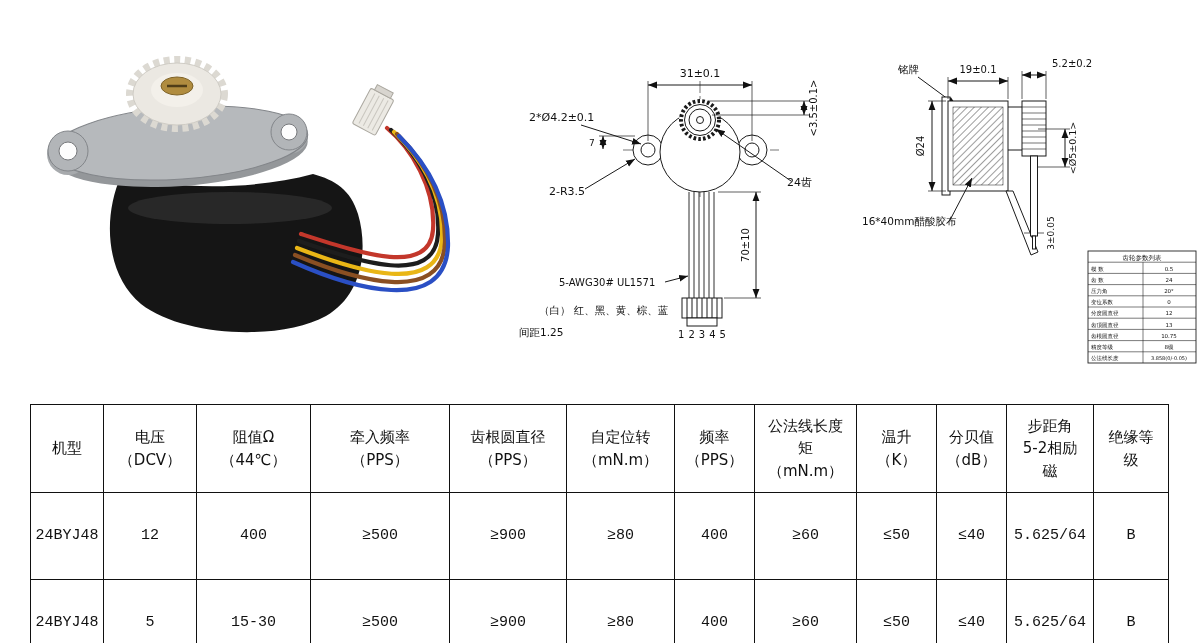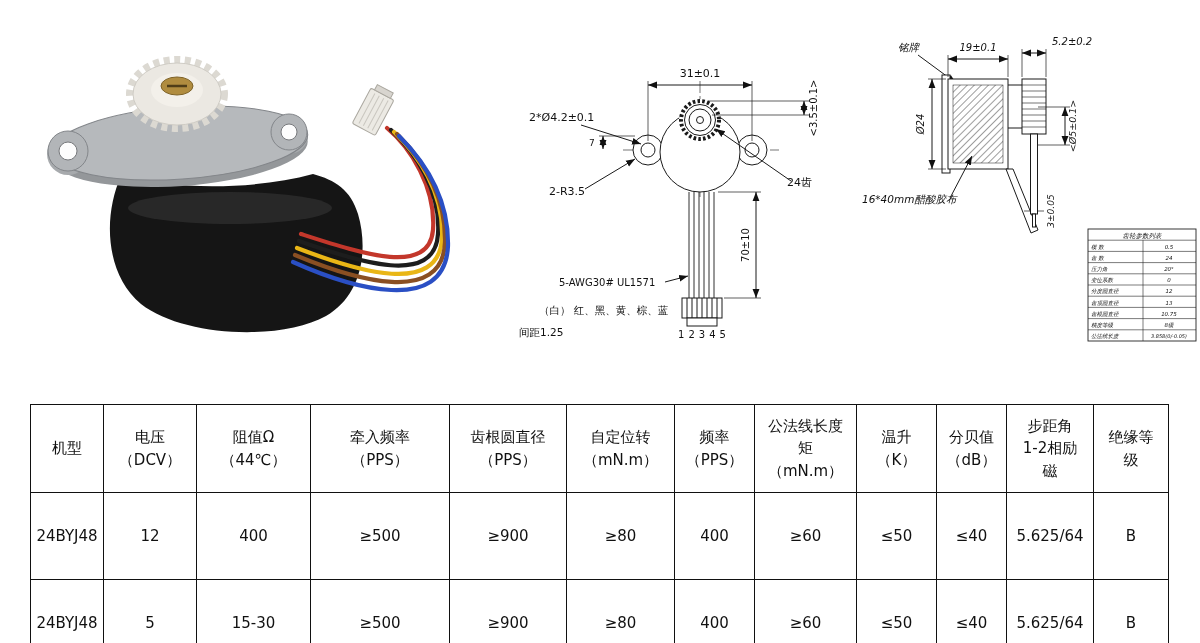--- a/index.html
+++ b/index.html
@@ -13,21 +13,21 @@
   .spec-table {
     position:absolute; left:30px; top:404px; width:1138px;
     border-collapse:collapse; table-layout:fixed;
   }
   .spec-table th, .spec-table td {
     border:1.5px solid #111; text-align:center; vertical-align:middle;
     font-weight:400; font-size:15px; color:#111; white-space:pre-line;
     padding:2px; line-height:1.5;
   }
   .spec-table thead th { height:88px; }
-  .spec-table td { height:87px; }
+  .spec-table td { height:87px;font-family:Liberation Mono, monospace; }
 </style>
 </head>
 <body>
 
 <div class="page">
 
   <div class="abs" style="left:25px; top:48px;">
     <svg width="440" height="300" viewBox="0 0 440 300">
 
       <g>
@@ -152,21 +152,21 @@
       <text x="272" y="141" font-size="11">24齿</text>
       <text x="34" y="150" font-size="11">2-R3.5</text>
       <text transform="rotate(-90 234 200)" x="234" y="200" text-anchor="middle" font-size="10">70±10</text>
       <text x="44" y="241" font-size="10">5-AWG30# UL1571</text>
       <text x="24" y="269" font-size="10.5">（白）  红、黑、黄、棕、蓝</text>
       <text x="4" y="291" font-size="10.5">间距1.25</text>
       <text x="189" y="293" text-anchor="middle" font-size="10" letter-spacing="4">12345</text>
     </svg>
   </div>
 
-  <div class="abs" style="left:860px; top:29px;font-style:italic;">
+  <div class="abs" style="left:860px; top:51px;">
     <svg width="340" height="320" viewBox="0 0 340 320">
       <defs>
         <marker id="sa" viewBox="0 0 10 10" refX="10" refY="5" markerWidth="9" markerHeight="9" orient="auto-start-reverse">
           <path d="M0,1.2 L10,5 L0,8.8 Z" fill="#111"></path>
         </marker>
         <pattern id="hatch" width="5" height="5" patternUnits="userSpaceOnUse" patternTransform="rotate(45)">
           <line x1="0" y1="0" x2="0" y2="5" stroke="#3c3c3c" stroke-width="1"></line>
         </pattern>
       </defs>
       <g stroke="#1a1a1a" fill="none" stroke-width="1">
@@ -292,21 +292,21 @@
         <th>频率
 （PPS）</th>
         <th>公法线长度
 矩
 （mN.m）</th>
         <th>温升
 （K）</th>
         <th>分贝值
 （dB）</th>
         <th>步距角
-1-2相励
+5-2相励
 磁</th>
         <th>绝缘等
 级</th>
       </tr>
     </thead>
     <tbody>
       <tr>
         <td>24BYJ48</td>
         <td>12</td>
         <td>400</td>

